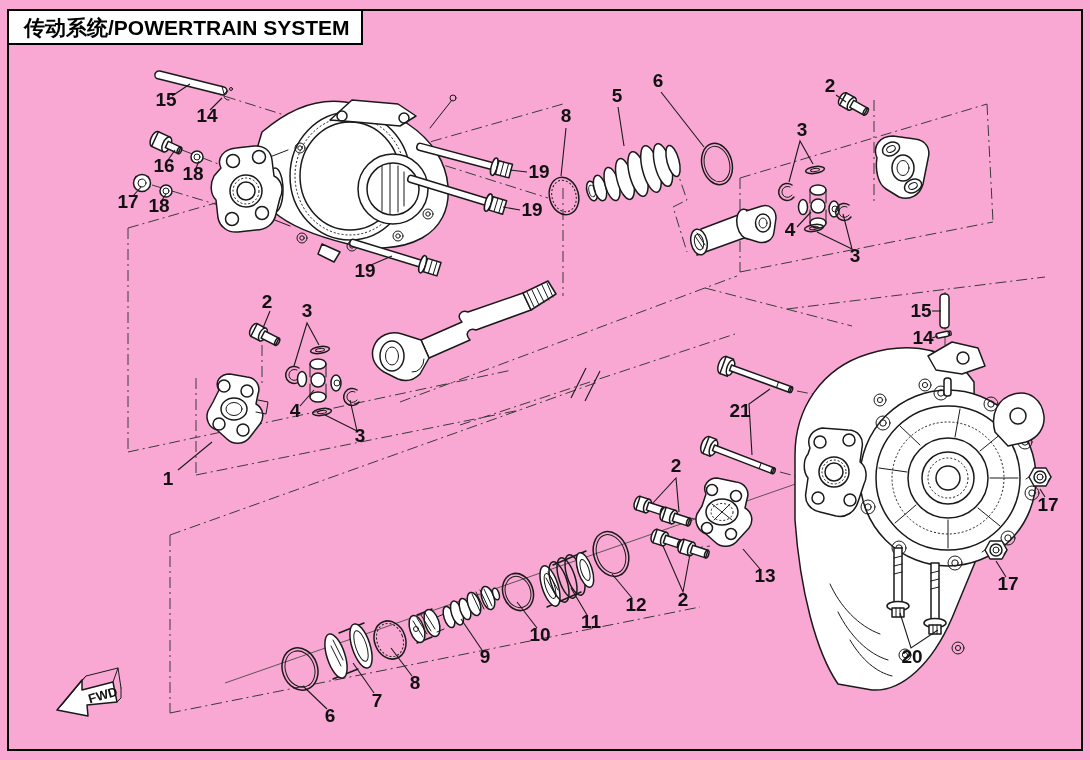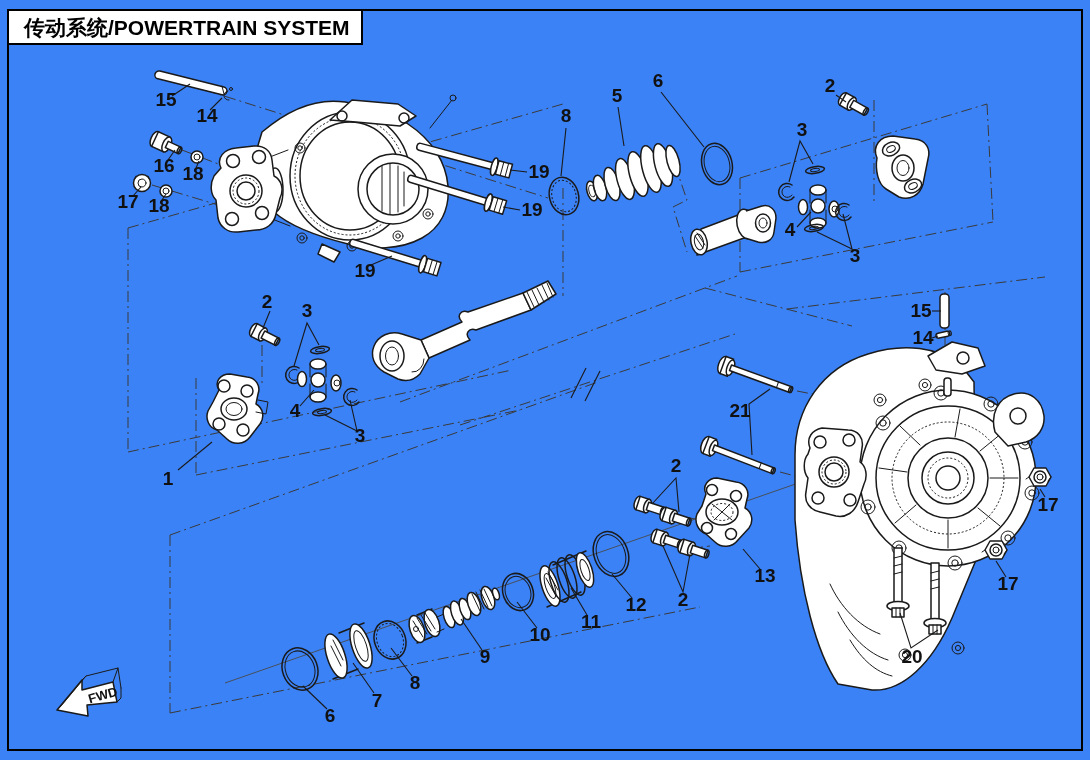--- a/index.html
+++ b/index.html
@@ -1,16 +1,16 @@
 <!DOCTYPE html>
 <html><head>
 <meta charset="utf-8">
 <style>
   html,body{margin:0;padding:0;background:#ffffff;}
-  #stage{position:relative;width:1090px;height:760px;background:#3b82f6;font-family:"Liberation Sans","DejaVu Sans",sans-serif;}
+  #stage{position:relative;width:1090px;height:760px;background:#f9a8d4;font-family:"Liberation Sans","DejaVu Sans",sans-serif;}
   svg{position:absolute;left:0;top:0;}
   .ol{stroke:#1a1a1a;fill:none;stroke-width:1.5;stroke-linejoin:round;stroke-linecap:round;}
   .olw{stroke:#1a1a1a;fill:#ffffff;stroke-width:1.5;stroke-linejoin:round;}
   .th{stroke:#1a1a1a;fill:none;stroke-width:1;stroke-linejoin:round;stroke-linecap:round;}
   .hat{stroke:#1a1a1a;fill:none;stroke-width:1;stroke-dasharray:2 2;}
   .ph{stroke:#3a3a3a;fill:none;stroke-width:1;stroke-dasharray:11 4 2 4;}
   .ld{stroke:#1a1a1a;fill:none;stroke-width:1.1;}
   .axis{stroke:#4a4a4a;fill:none;stroke-width:0.9;}
   .co{font:bold 19px "Liberation Sans","DejaVu Sans",sans-serif;fill:#111;text-anchor:middle;}
   .title-t{font:bold 21px "Liberation Sans","DejaVu Sans",sans-serif;fill:#000;}

